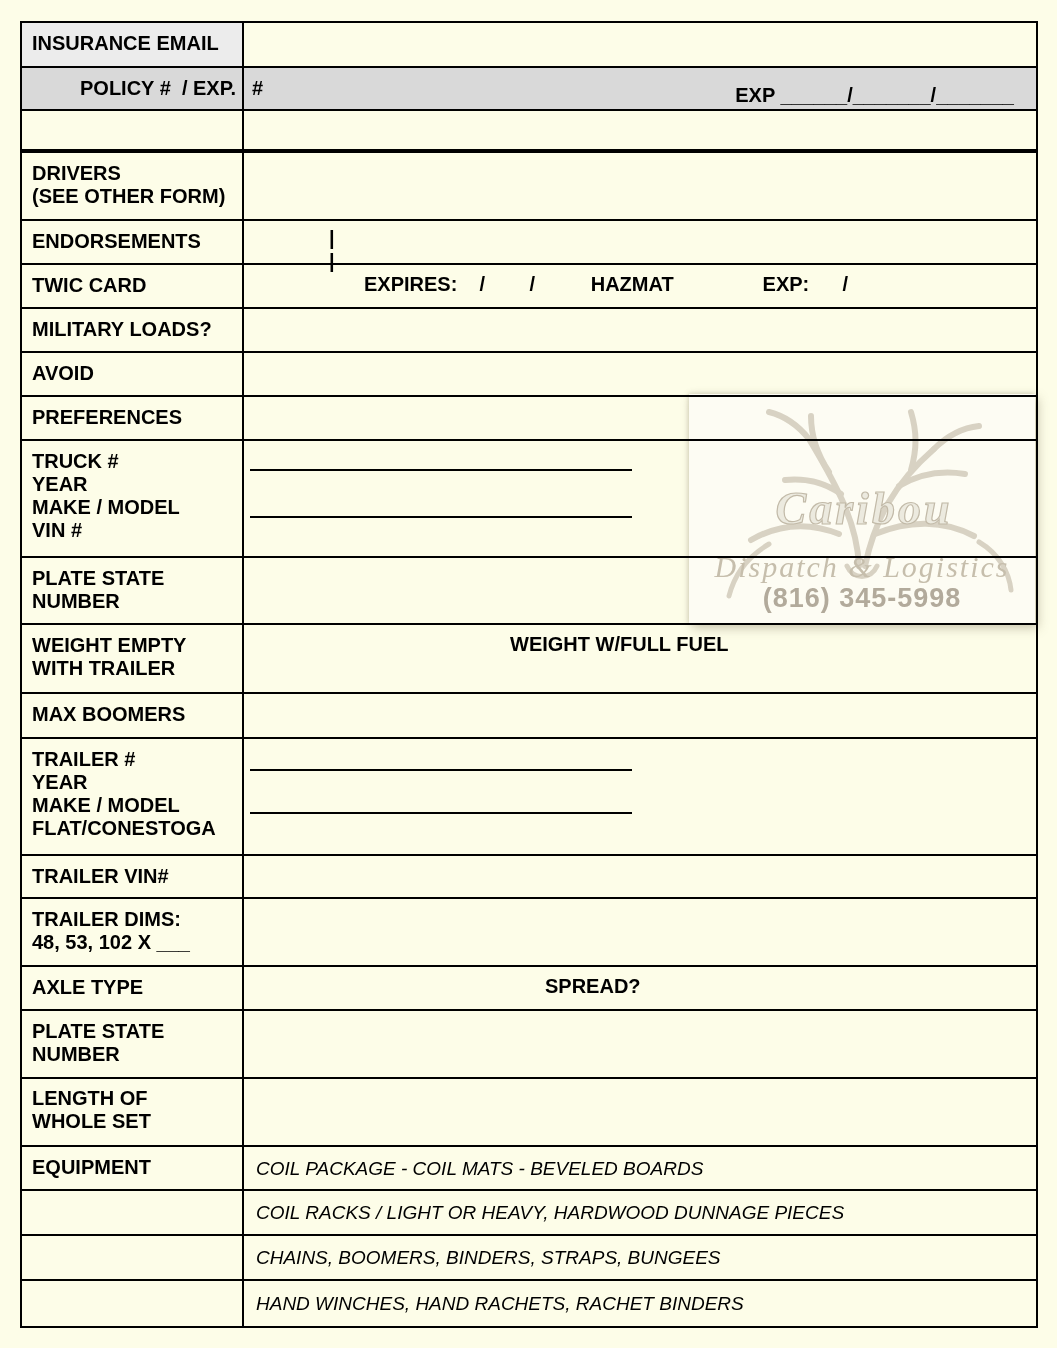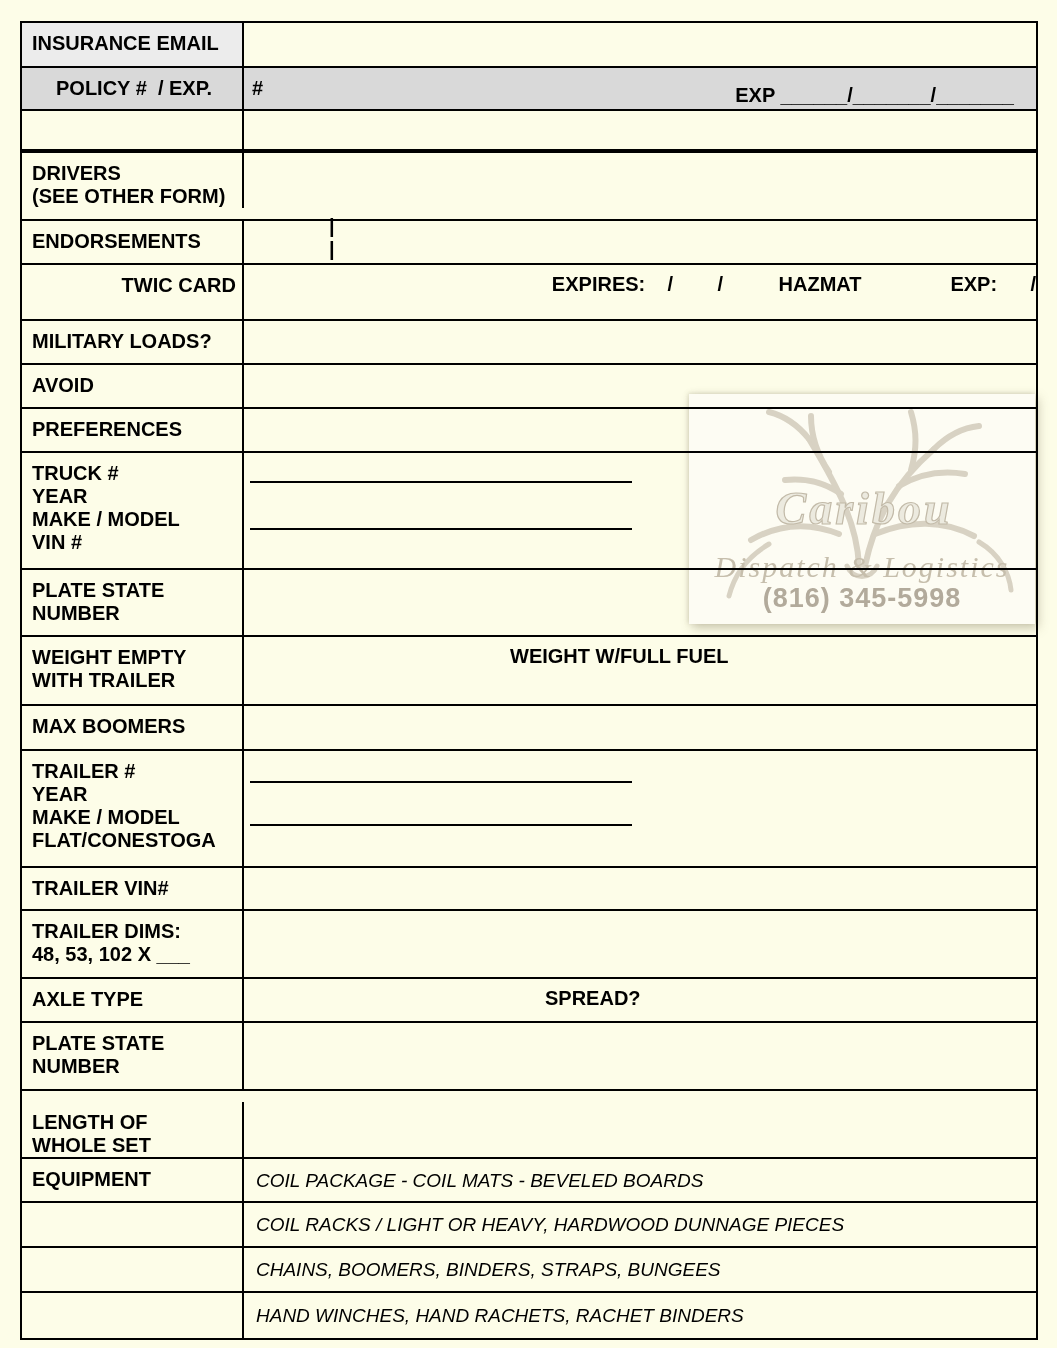--- a/index.html
+++ b/index.html
@@ -34,25 +34,25 @@
     position:relative;
     background:transparent;
   }
   .form-row:last-child{border-bottom:none;}
   .form-row.thick-bottom{border-bottom-width:4px;}
 
   .label-cell{
     width:222px;flex:none;
     border-right:2px solid #000;
     box-sizing:border-box;
-    padding:9px 6px 0 10px;
+    padding:9px 6px 12px 10px;
     font-weight:bold;font-size:20px;line-height:23px;
     white-space:pre;
   }
-  .label-cell.right{text-align:center;}
+  .label-cell.right{text-align:right;}
 
   .value-cell{
     flex:1;position:relative;box-sizing:border-box;
     font-weight:bold;font-size:20px;line-height:23px;
   }
   .value-cell.vcenter{display:flex;align-items:center;justify-content:space-between;}
 
   .policy-left{padding-left:8px;white-space:pre;}
   .policy-right{padding-right:22px;white-space:pre;margin-top:14px;}
 
@@ -117,21 +117,21 @@
       <div class="form-row" style="height: 68px; flex-direction: column;">
         <div class="label-cell"><div class="label-line">DRIVERS</div><div class="label-line">(SEE OTHER FORM)</div></div>
         <div class="value-cell">
           <div class="pipes"><div class="pipe-line">|</div><div class="pipe-line">|</div></div>
         </div>
       </div>
       <div class="form-row" style="height: 44px;">
         <div class="label-cell"><div class="label-line">ENDORSEMENTS</div></div>
         <div class="value-cell"></div>
       </div>
-      <div class="form-row" style="height: 56px; text-align: right;">
+      <div class="form-row" style="height: 44px;">
         <div class="label-cell"><div class="label-line">TWIC CARD</div></div>
         <div class="value-cell">
           <div class="note" style="padding-left: 120px;">EXPIRES:    /        /          HAZMAT                EXP:      /</div>
         </div>
       </div>
       <div class="form-row" style="height: 44px;">
         <div class="label-cell"><div class="label-line">MILITARY LOADS?</div></div>
         <div class="value-cell"></div>
       </div>
       <div class="form-row" style="height: 44px;">

